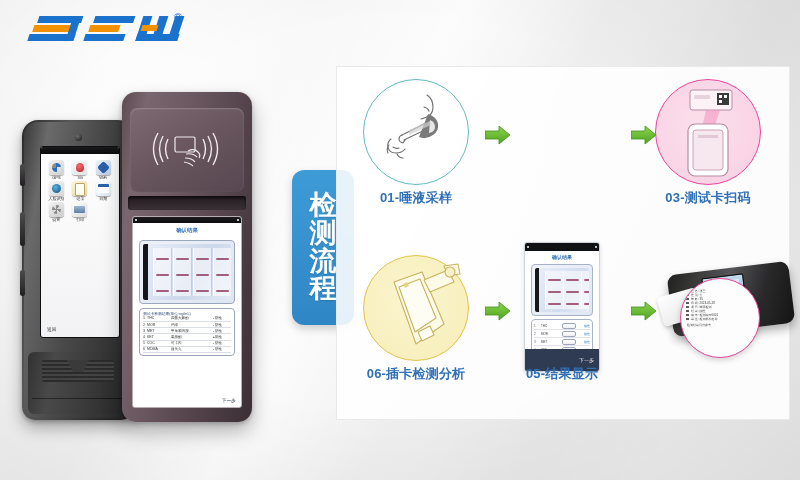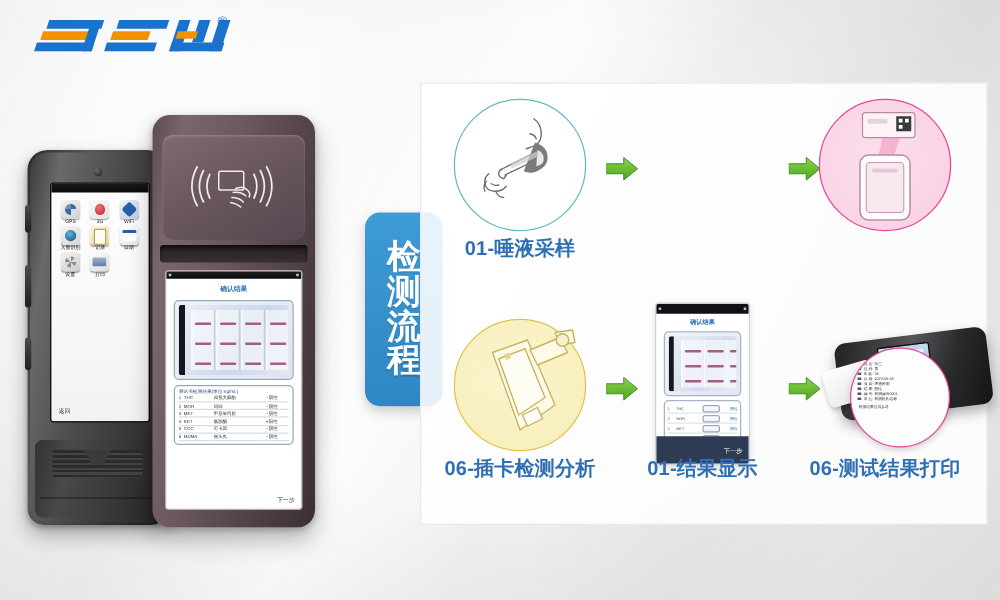--- a/index.html
+++ b/index.html
@@ -139,21 +139,21 @@
   .row2{top:176px;}
   .cell{position:absolute;width:150px;height:176px;}
   .c1{left:4px;}.c2{left:150px;}.c3{left:296px;}
   .art{position:absolute;left:50%;top:12px;transform:translateX(-50%);
     width:104px;height:104px;border-radius:50%;display:flex;align-items:center;justify-content:center;}
   .art.teal{border:1.5px solid #62b8c4;background:rgba(255,255,255,.3);}
   .art.pink{border:1.5px solid #e8459a;background:radial-gradient(circle at 45% 45%,#fbdfeb,#f9cfe2);}
   .art.yellow{border:1.5px solid #e0c34a;background:radial-gradient(circle at 45% 42%,#fbf5cf,#f6edb6);}
   .art.plain{border:none;background:none;}
   .caption{position:absolute;left:0;right:0;top:122px;text-align:center;
-    color:#2f6fb5;font-size:16px;font-weight:bold;letter-spacing:.2px;}
+    color:#2f6fb5;font-size:13px;font-weight:bold;letter-spacing:.2px;}
   .arrow{position:absolute;top:58px;width:26px;height:20px;}
   .a1{left:148px;}.a2{left:294px;}
   .a3{left:148px;}.a4{left:294px;}
 
   
   .mini-phone{width:74px;height:128px;background:#fff;border:1px solid #cdd3db;border-radius:3px;
     overflow:hidden;position:relative;box-shadow:0 2px 5px rgba(0,0,0,.12);}
   .mp-sb{height:8px;background:#101114;display:flex;align-items:center;justify-content:space-between;padding:0 2px;}
   .mp-sb i{width:2px;height:2px;background:#bdbdbd;display:block;}
   .mp-title{text-align:center;color:#2f6fb5;font-size:5px;font-weight:bold;padding:3px 0 1px;}
@@ -441,20 +441,21 @@
           <rect x="57" y="9" width="3" height="3" fill="#fff"></rect>
           <rect x="62" y="9" width="3" height="3" fill="#fff"></rect>
           <rect x="57" y="14" width="3" height="3" fill="#fff"></rect>
           <rect x="32" y="9" width="16" height="4" rx="1" fill="#e7d3dd"></rect>
           <path d="M44 24 L58 24 L52 42 L40 42 Z" fill="#f392bd" opacity=".55"></path>
           <rect x="26" y="38" width="40" height="52" rx="7" fill="#fdfdfd" stroke="#b98ba3" stroke-width="1.2"></rect>
           <rect x="31" y="44" width="30" height="40" rx="3" fill="#f7e7ef" stroke="#c79ab1" stroke-width=".9"></rect>
           <rect x="36" y="49" width="20" height="3" fill="#e3c8d7"></rect>
         </svg>
       </div>
+      <div class="caption">03-测试卡扫码</div>
     </div>
   </div>
 
   <div class="row row2">
 
     <div class="cell c1">
       <div class="art yellow">
         <svg width="92" height="92" viewBox="0 0 92 92">
           <g fill="#fdfbe8" stroke="#c9b25e" stroke-width="1.1" stroke-linejoin="round">
             <path d="M24 20 L52 10 L74 62 L46 82 Z"></path>
@@ -536,21 +537,21 @@
                 <span class="t">COC</span>
               <span class="p"></span>
                 <span class="s neg">阴性</span>
             </div>
           </div>
           <div class="mp-foot">
             <span>下一步</span>
           </div>
         </div>
       </div>
-      <div class="caption">01-结果显示</div>
+      <div class="caption">05-结果显示</div>
     </div>
 
     <div class="arrow a4">
       <svg width="26" height="20" viewBox="0 0 26 20">
         <path d="M0 6 L14 6 L14 1 L25 10 L14 19 L14 14 L0 14 Z" fill="url(#ag1)" stroke="#3f8f1c" stroke-width=".8"></path>
       </svg>
     </div>
 
     <div class="cell c3">
       <div class="art plain">
@@ -594,16 +595,15 @@
                 <em>编 号: 检测编号0001</em>
               </div>
             <div class="ln">
                 <i></i>
                 <em>单 位: 检测机构名称</em>
               </div>
             <div class="ft">检测结果仅供参考</div>
           </div>
         </div>
       </div>
-      <div class="caption">06-测试结果打印</div>
     </div>
   </div>
 </div>
 
 </body></html>

